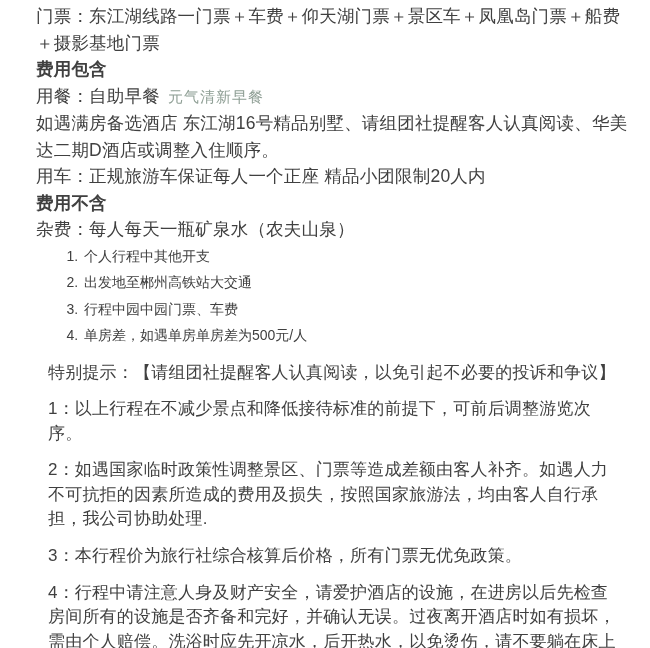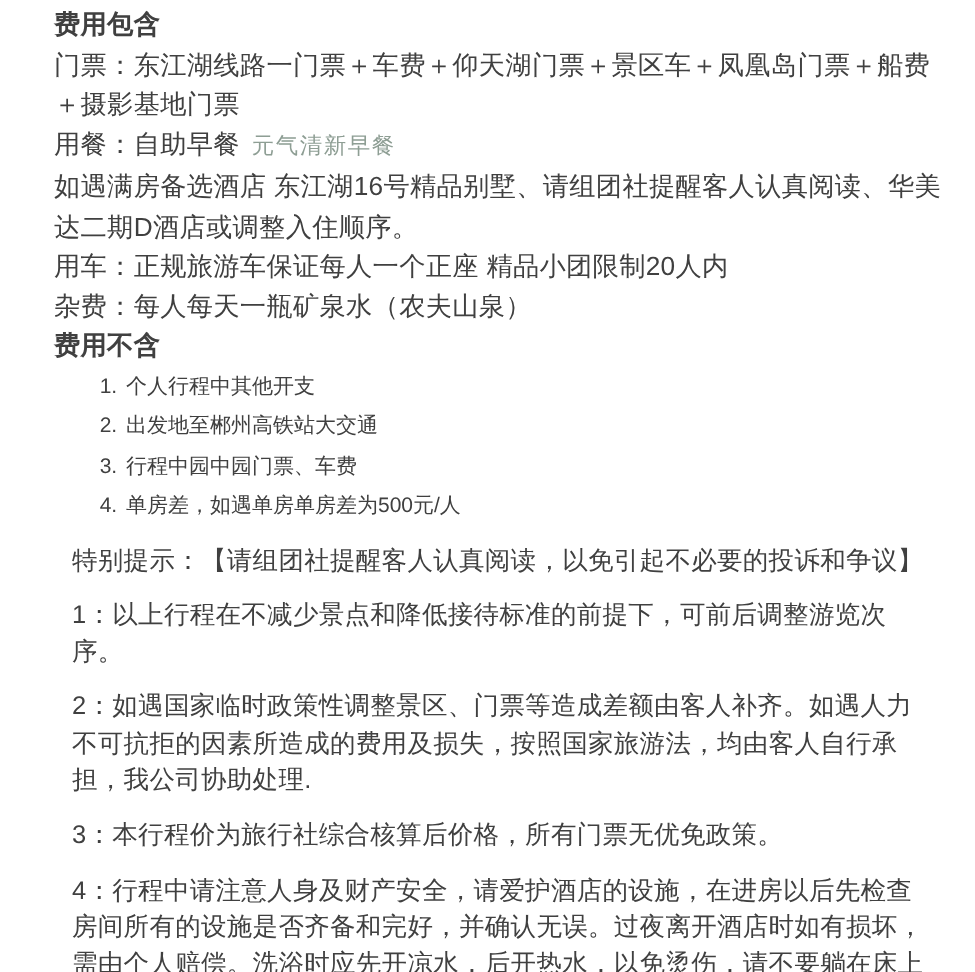--- a/index.html
+++ b/index.html
@@ -44,35 +44,35 @@
     font-size: 17px;
     line-height: 24.6px;
     letter-spacing: 0.2px;
   }
 </style>
 </head>
 <body>
 
 <div class="doc">
 
+  <p class="line">门票：东江湖线路一门票＋车费＋仰天湖门票＋景区车＋凤凰岛门票＋船费＋摄影基地门票</p>
+
   <p class="line heading">费用包含</p>
-
-  <p class="line">门票：东江湖线路一门票＋车费＋仰天湖门票＋景区车＋凤凰岛门票＋船费＋摄影基地门票</p>
 
 
   <p class="line"><span>用餐：自助早餐</span><span class="meal-extra">元气清新早餐</span></p>
 
 
   <p class="line">如遇满房备选酒店 东江湖16号精品别墅、请组团社提醒客人认真阅读、华美达二期D酒店或调整入住顺序。</p>
 
   <p class="line">用车：正规旅游车保证每人一个正座 精品小团限制20人内</p>
 
+  <p class="line heading">费用不含</p>
+
   <p class="line">杂费：每人每天一瓶矿泉水（农夫山泉）</p>
-
-  <p class="line heading">费用不含</p>
 
   <ol class="excluded">
     <li>个人行程中其他开支</li>
     <li>出发地至郴州高铁站大交通</li>
     <li>行程中园中园门票、车费</li>
     <li>单房差，如遇单房单房差为500元/人</li>
   </ol>
 
   <div class="tips">
     <p>特别提示：【请组团社提醒客人认真阅读，以免引起不必要的投诉和争议】</p>

